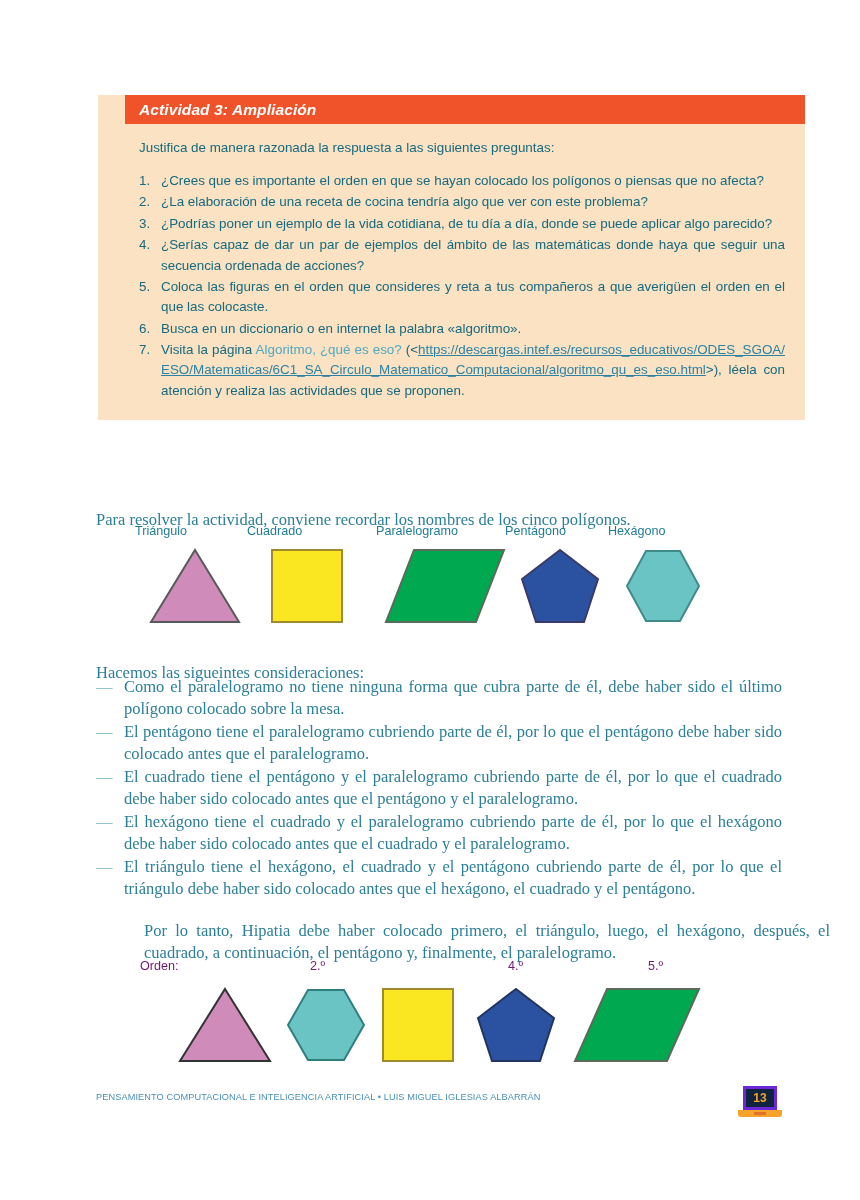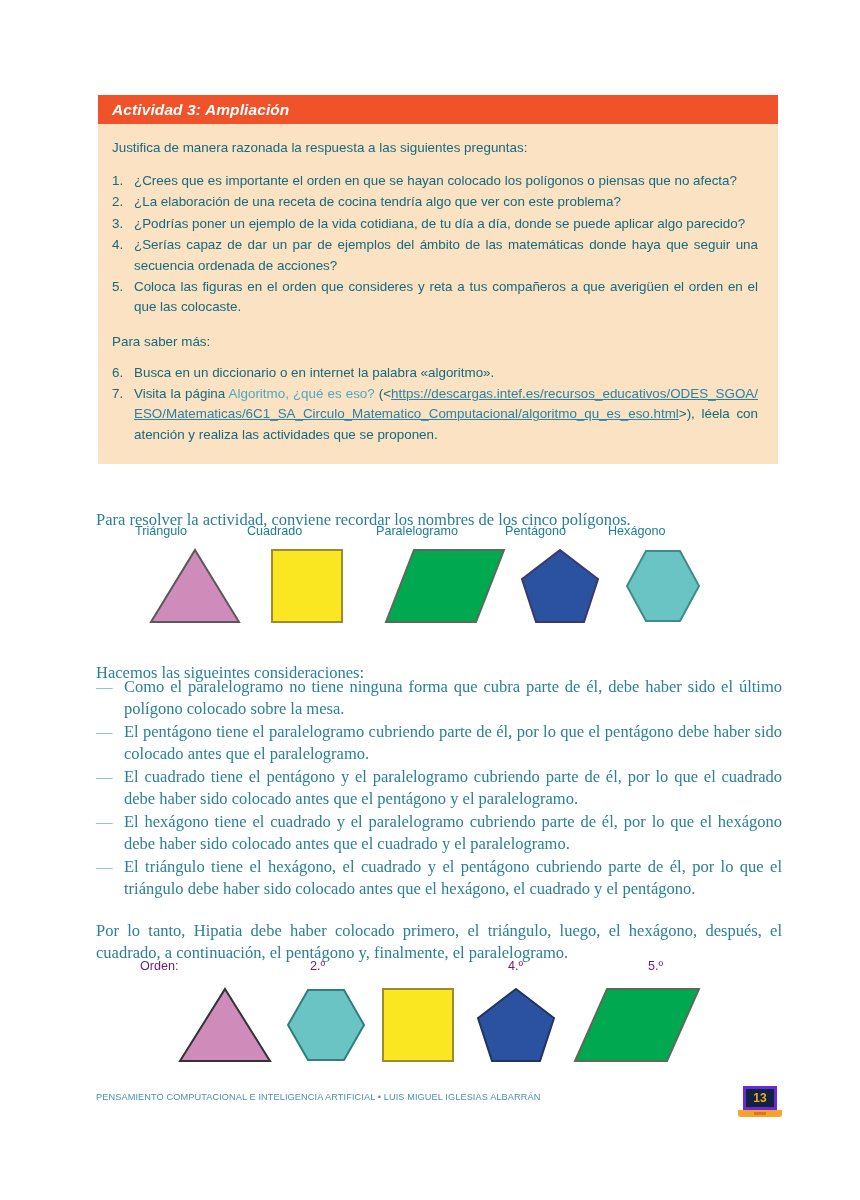--- a/index.html
+++ b/index.html
@@ -22,20 +22,21 @@
     background: #ffffff;
   }
 
   
   .activity-box {
     position: absolute;
     left: 98px;
     top: 95px;
     width: 680px;
     background: #fae2c2;
+    padding-left: 27px;
   }
   .activity-header {
     background: #f0532a;
     height: 29px;
     display: flex;
     align-items: center;
     padding: 0 0 0 14px;
     box-sizing: border-box;
   }
   .activity-header-title {
@@ -96,20 +97,21 @@
   .para {
     position: absolute;
     left: 96px;
     width: 686px;
     font-size: 16.5px;
     line-height: 1.38;
     color: #2b7f97;
   }
   .para-justify {
     text-align: justify;
+    margin-left: 48px;
   }
 
   .bullets {
     position: absolute;
     left: 96px;
     width: 686px;
     font-size: 16.5px;
     line-height: 1.36;
     color: #2b7f97;
   }
@@ -245,21 +247,20 @@
         <li>
           <span class="num">4.</span>
           <span class="qtext">¿Serías capaz de dar un par de ejemplos del ámbito de las matemáticas donde haya que seguir una secuencia ordenada de acciones?</span>
         </li>
         <li>
           <span class="num">5.</span>
           <span class="qtext">Coloca las figuras en el orden que consideres y reta a tus compañeros a que averigüen el orden en el que las colocaste.</span>
         </li>
       </ol>
 
-      <p class="saber-mas">Para saber más:</p>
 
       <ol class="q-list">
         <li>
           <span class="num">6.</span>
           <span class="qtext">Busca en un diccionario o en internet la palabra «algoritmo».</span>
         </li>
         <li>
           <span class="num">7.</span>
           <span class="qtext"><span>Visita la página </span><span class="link-text">Algoritmo, ¿qué es eso?</span><span> (&lt;</span><span class="url-text">https://descargas.intef.es/recursos_educativos/ODES_SGOA/ESO/Matematicas/6C1_SA_Circulo_Matematico_Computacional/algoritmo_qu_es_eso.html</span><span>&gt;), </span><span>léela con atención y realiza las actividades que se proponen.</span></span>
         </li>

